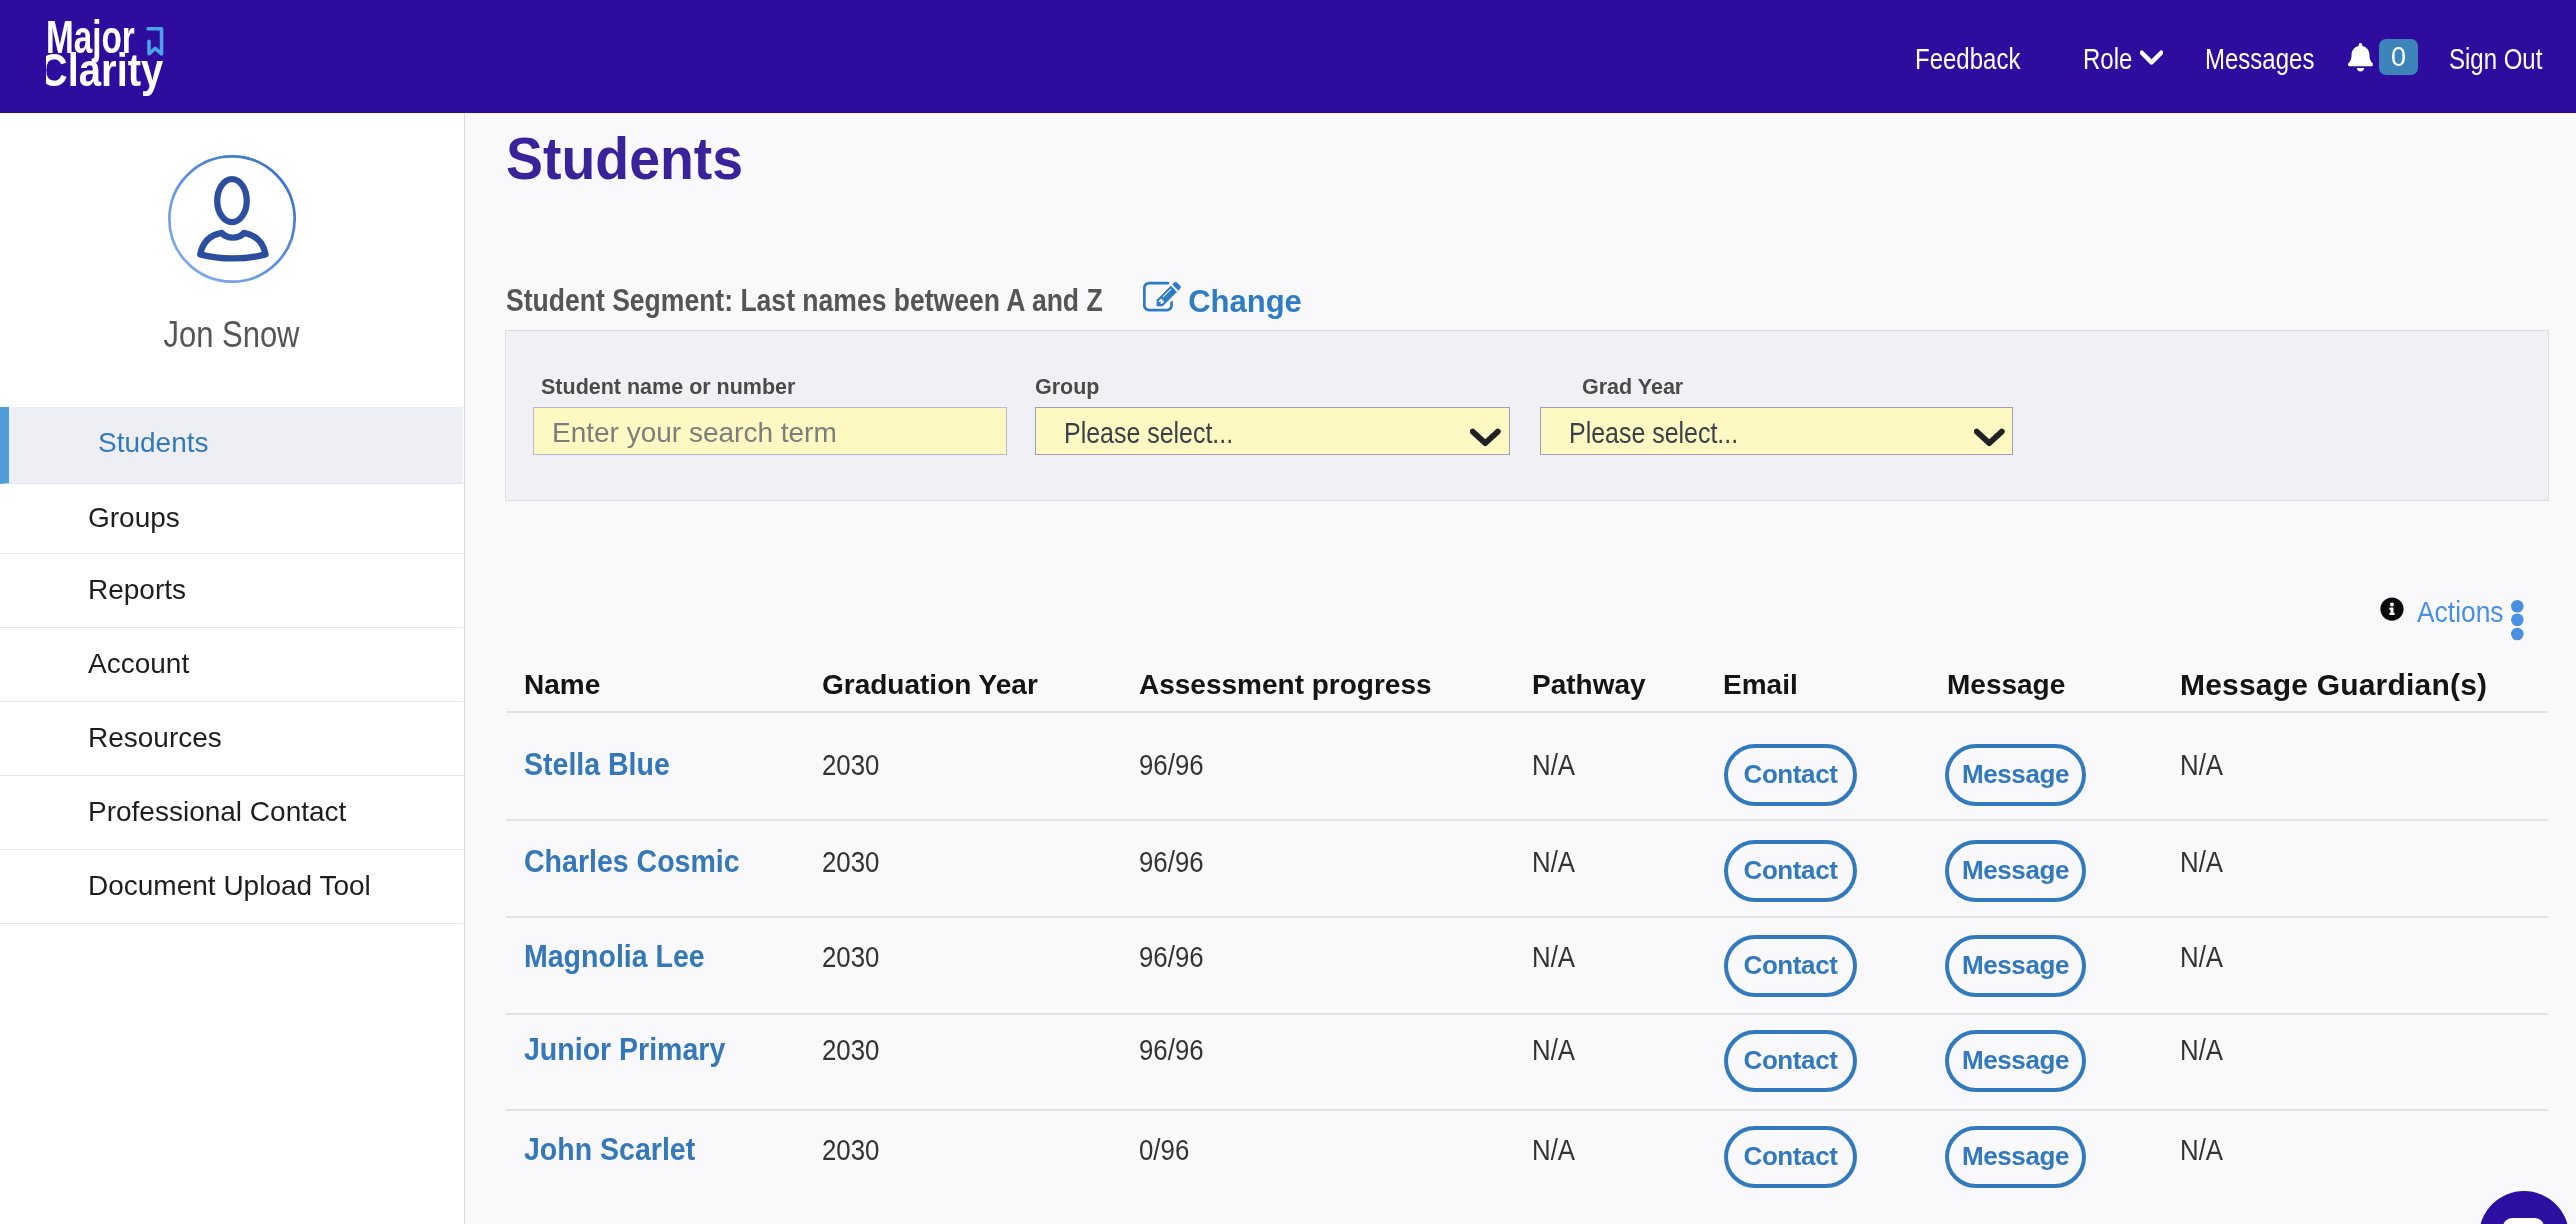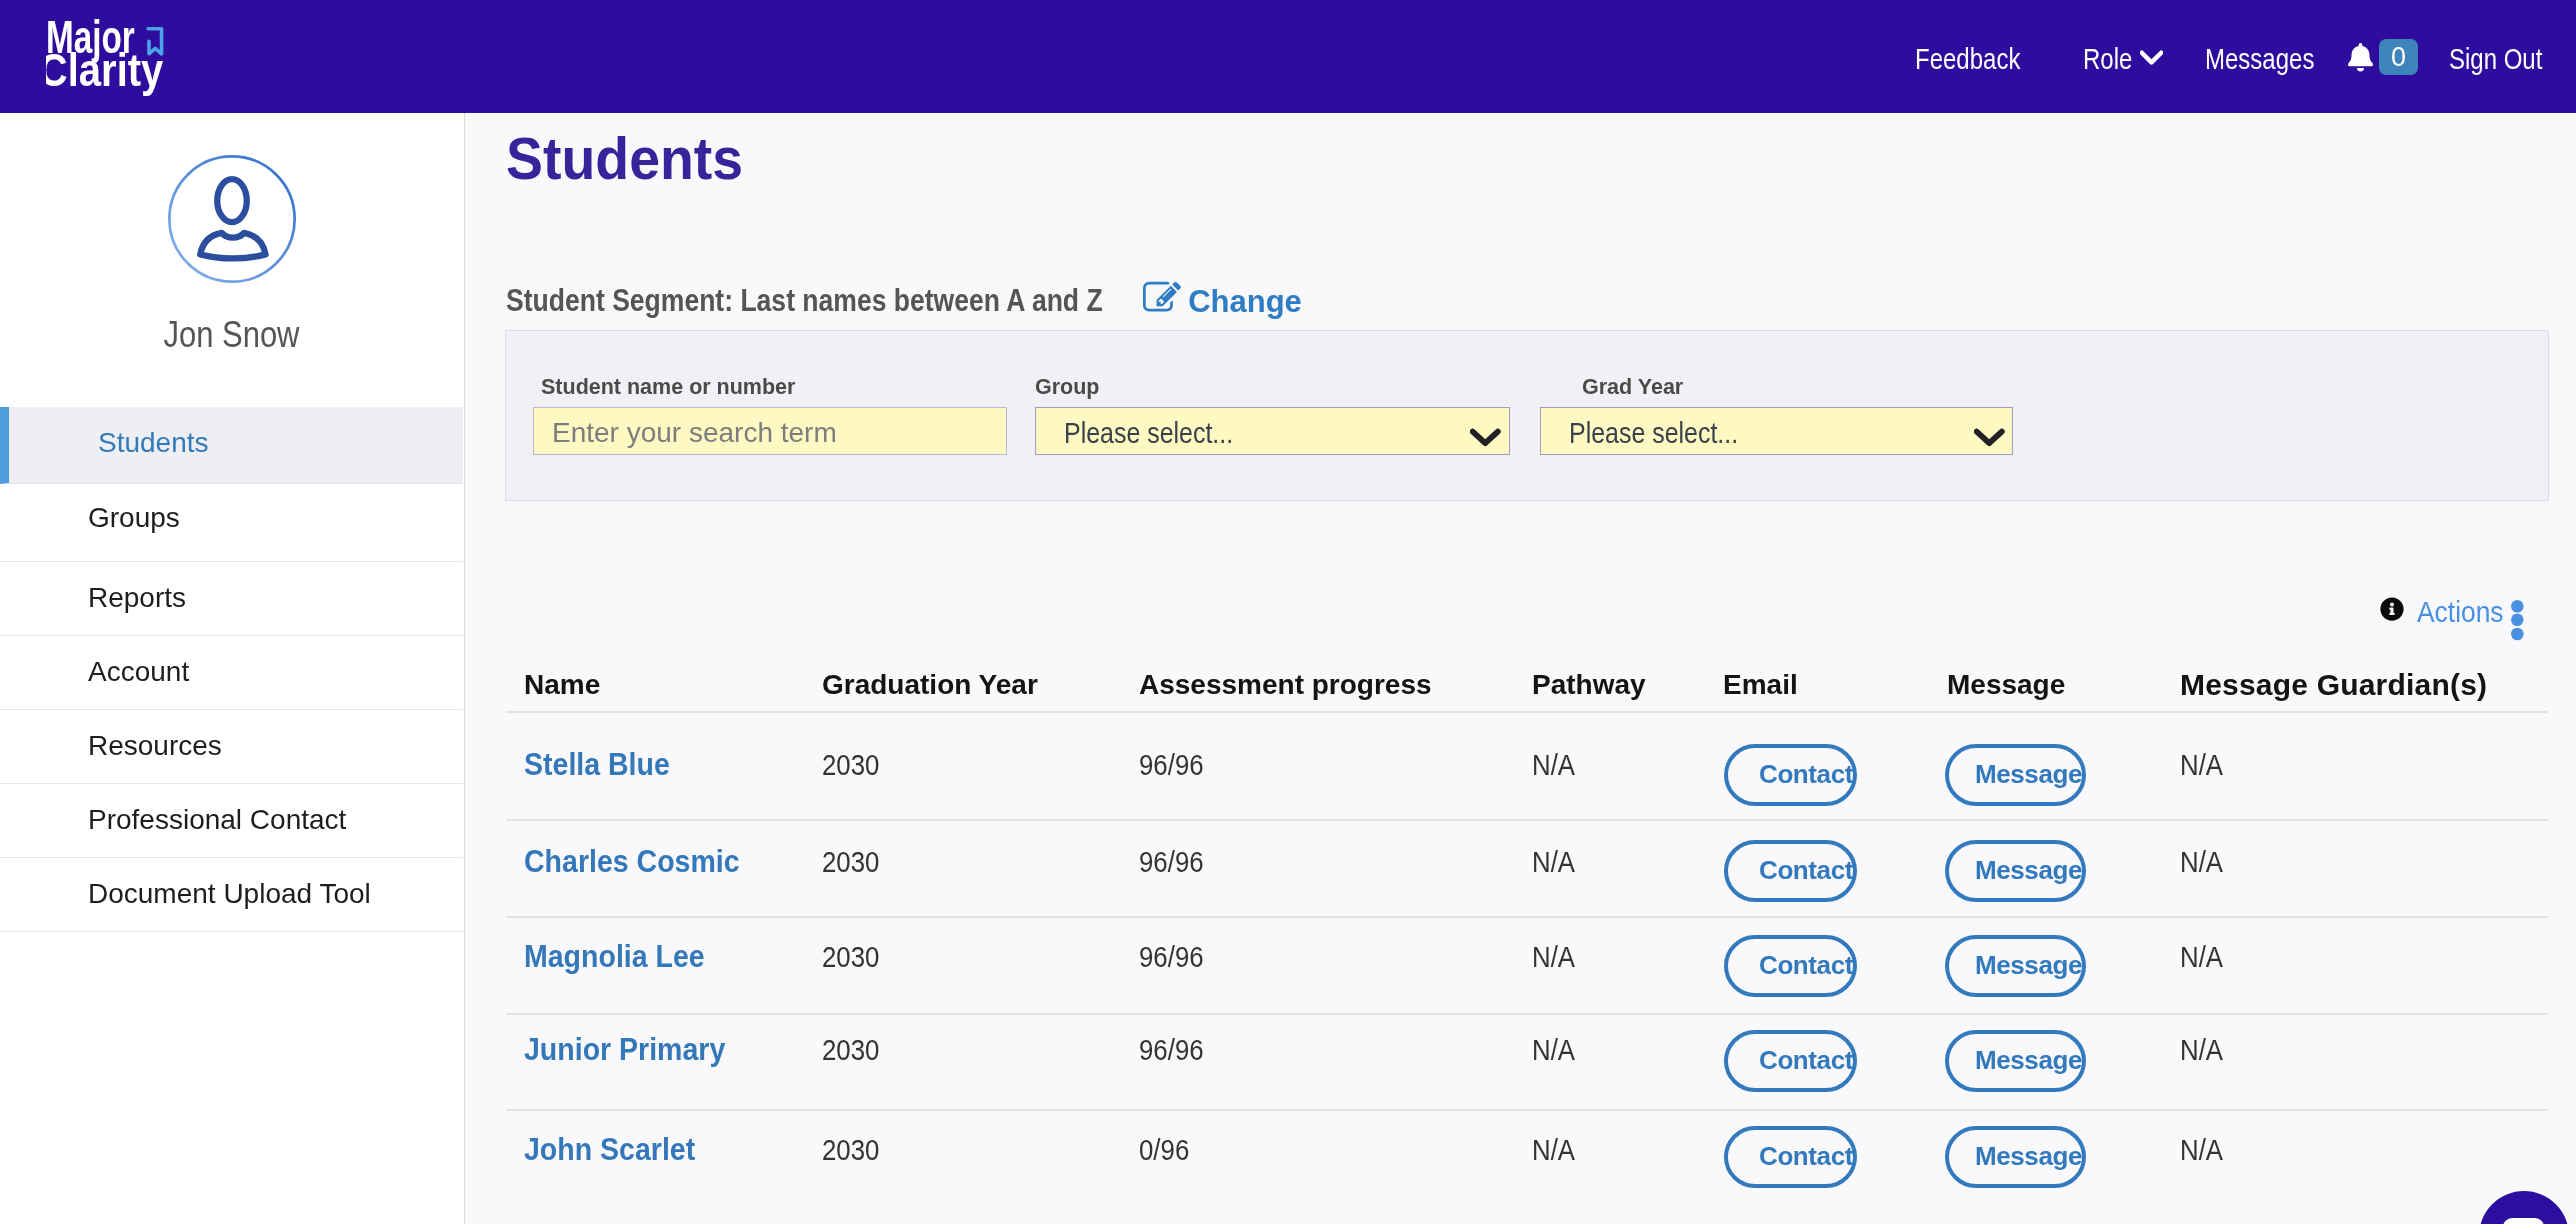--- a/index.html
+++ b/index.html
@@ -10,21 +10,21 @@
   #hdr { position:absolute; left:0; top:0; width:2576px; height:113px; background:#2e0d9e; }
   .hitem { position:absolute; color:#fff; font-size:30px; white-space:nowrap; transform:scaleX(0.8); transform-origin:left center; }
   #logo { position:absolute; left:46px; top:0; }
 
   
   #side { position:absolute; left:0; top:113px; width:465px; height:1111px; background:#fff; border-right:1.8px solid #d9dbdf; }
   #avatar { position:absolute; left:168px; top:42px; }
   #uname { position:absolute; left:0; top:201px; width:463px; text-align:center; font-size:36px; color:#555; transform:scaleX(0.86); }
   #menu { position:absolute; left:0; top:294px; width:463px; list-style:none; }
   #menu li { position:relative; height:74px; line-height:72px; border-bottom:1.8px solid #e5e6ea; font-size:28px; color:#1e1e1e; padding-left:88px; }
-  #menu li:nth-child(2) { height:78px; line-height:68px; }
+  #menu li:nth-child(2) { height:70px; line-height:68px; }
   #menu li.active { height:77px; line-height:72px; background:#edeff5; border-left:9px solid #4f9cda; padding-left:89px; color:#337ab7; }
 
   
   #main { position:absolute; left:467px; top:113px; width:2109px; height:1111px; background:#f9f9fb; }
   #h1 { position:absolute; left:39px; top:10.8px; font-size:60px; font-weight:bold; color:#39239b; transform:scaleX(0.924); transform-origin:left center; }
   #seg { position:absolute; left:39px; top:166px; line-height:43px; font-size:31px; font-weight:bold; color:#555; transform:scaleX(0.856); transform-origin:left center; }
   #chg { position:absolute; left:676px; top:166px; line-height:43px; font-size:31px; font-weight:bold; color:#2e7cc3; }
   #chg svg { vertical-align:-5.4px; margin-right:7.2px; }
 
   #panel { position:absolute; left:38px; top:217px; width:2044px; height:171px; background:#f0f0f5; border:0.9px solid #dcdce4; }
@@ -34,21 +34,21 @@
   .sel { border:1.8px solid #9e9ec2; color:#3a4149; font-size:29px; line-height:50px; padding-left:28px; }
   .sel span { display:inline-block; transform:scaleX(0.86); transform-origin:left center; }
   .chev { position:absolute; top:315px; }
 
   #actions { position:absolute; left:1950px; top:481px; font-size:29px; line-height:36px; color:#4a90e2; transform:scaleX(0.91); transform-origin:left center; }
 
   .th { position:absolute; top:554px; line-height:36px; font-size:28px; font-weight:bold; color:#141414; white-space:nowrap; }
   .hr { position:absolute; left:39px; width:2042px; height:1.8px; background:#e2e3e7; }
   .cell { position:absolute; font-size:29px; line-height:36px; color:#333; white-space:nowrap; transform:scaleX(0.89); transform-origin:left center; }
   .name { font-weight:bold; color:#3478b9; font-size:31px; transform:scaleX(0.92); }
-  .pill { position:absolute; width:133px; height:62px; border:4.5px solid #3279bd; border-radius:36px; color:#3279bd; font-size:26px; font-weight:bold; text-align:right; line-height:53px; letter-spacing:-0.4px; background:transparent; }
+  .pill { position:absolute; width:133px; height:62px; border:4.5px solid #3279bd; border-radius:36px; color:#3279bd; font-size:26px; font-weight:bold; text-align:center; line-height:53px; letter-spacing:-0.4px; background:transparent; }
 
   #fab { position:absolute; left:2479px; top:1191px; width:90px; height:90px; border-radius:50%; background:#2c0fa0; }
   #fab .bub { position:absolute; left:24px; top:27px; width:41px; height:32px; background:#fff; border-radius:9px; }
 </style>
 </head>
 <body>
 <div id="page">
 
   <div id="hdr">
     <div id="logo">

